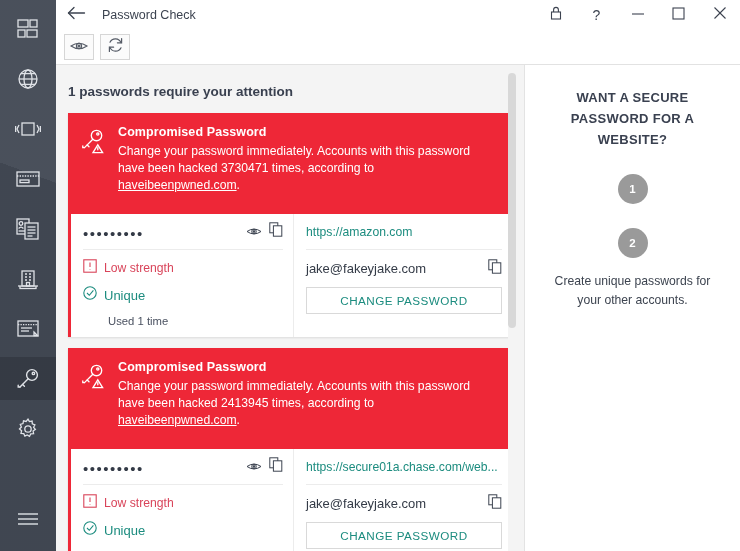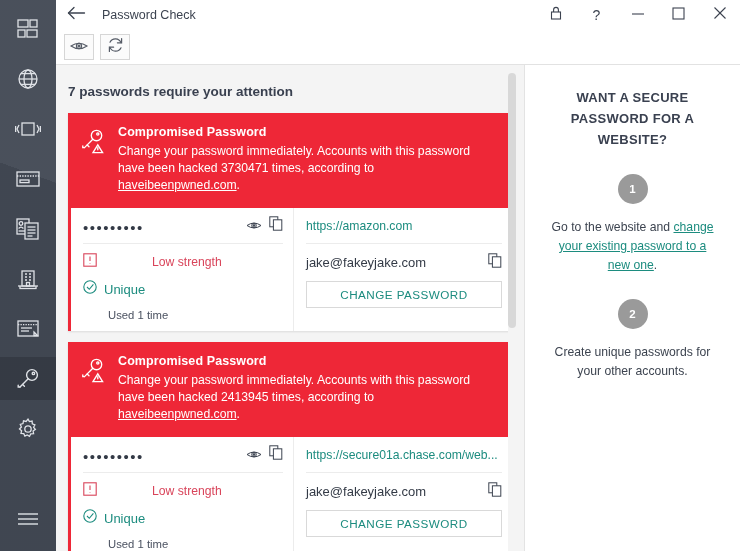--- a/index.html
+++ b/index.html
@@ -138,21 +138,21 @@
   
   .card {
     background: #ffffff;
     margin-bottom: 11px;
     box-shadow: 0 1px 2px rgba(0,0,0,0.10);
   }
   .card-banner {
     background: #ee2737;
     color: #ffffff;
     display: flex;
-    padding: 12px 14px 14px 12px;
+    padding: 12px 14px 20px 12px;
   }
   .banner-icon { flex: 0 0 38px; padding-top: 3px; }
   .banner-text { flex: 1 1 auto; }
   .banner-title {
     font-size: 12.5px; font-weight: bold;
     margin-bottom: 4px;
     letter-spacing: 0.1px;
   }
   .banner-desc {
     font-size: 12.2px;
@@ -184,21 +184,21 @@
     line-height: 1;
     padding-top: 4px;
   }
   .pw-icons { display: flex; align-items: center; gap: 7px; }
 
   .meta-row {
     display: flex; align-items: center;
     gap: 7px;
     margin-top: 9px;
   }
-  .meta-low { color: #d9445a; font-size: 12.2px; margin-left: 48px; }
+  .meta-low { color: #d9445a; font-size: 12.2px; }
   .meta-unique { color: #1c8c7f; font-size: 13px; }
   .meta-sub {
     color: #4a5160; font-size: 11.3px;
     margin-left: 25px; margin-top: 11px;
   }
 
   .card-right {
     flex: 1 1 auto;
     border-left: 1px solid #ececec;
     padding: 0 10px 10px 12px;
@@ -492,21 +492,21 @@
           </g>
             </svg>
         </span>
       </div>
     </div>
 
     <div class="bodyarea">
 
       <div class="mainpane">
         <div class="mainpane-inner">
-          <div class="pagetitle">7 passwords require your attention</div>
+          <div class="pagetitle">1 passwords require your attention</div>
 
           <div class="card">
             <div class="card-banner">
               <div class="banner-icon">
                 <svg width="28" height="26" viewBox="0 0 28 26">
                     <g fill="none" stroke="#ffffff" stroke-width="1.35" stroke-linecap="round">
                   <circle cx="16.5" cy="7.5" r="5.2"></circle>
                       <circle cx="17.8" cy="6" r="1.1"></circle>
                   <path d="M12.8 11.2 L4.5 19.6"></path>
                       <path d="M4.5 19.6 L2.8 19.6 L2.8 17.9"></path>
@@ -684,21 +684,20 @@
         <div class="scrolltrack"></div>
         <div class="scrollthumb"></div>
       </div>
 
       <div class="vsep"></div>
 
       <div class="tippane">
         <div class="tip-title">WANT A SECURE PASSWORD FOR A WEBSITE?</div>
 
         <div class="step-num">1</div>
-        <div class="tip-text"><span>Go to the website and </span><a href="#">change your existing password to a new one</a><span>.</span></div>
 
         <div class="step-num">2</div>
         <div class="tip-text">Create unique passwords for your other accounts.</div>
       </div>
 
     </div>
   </div>
 </div>
 
 </body></html>

